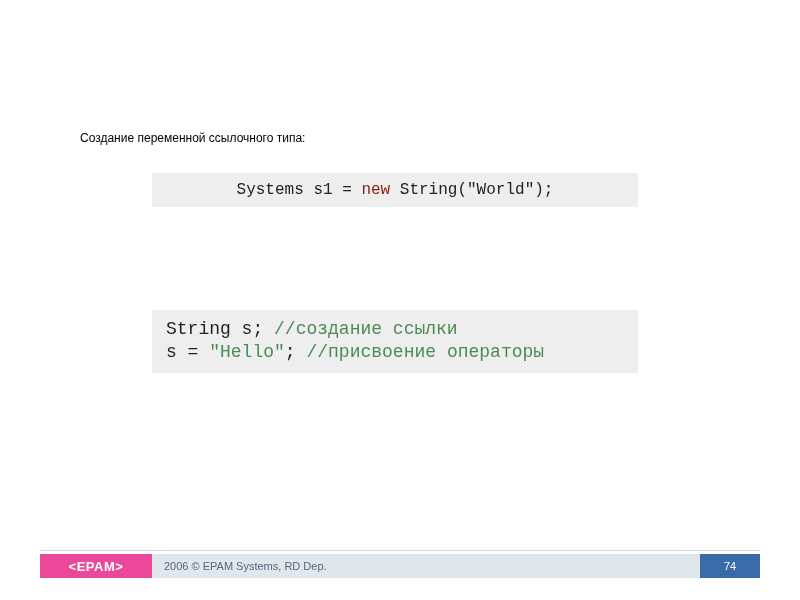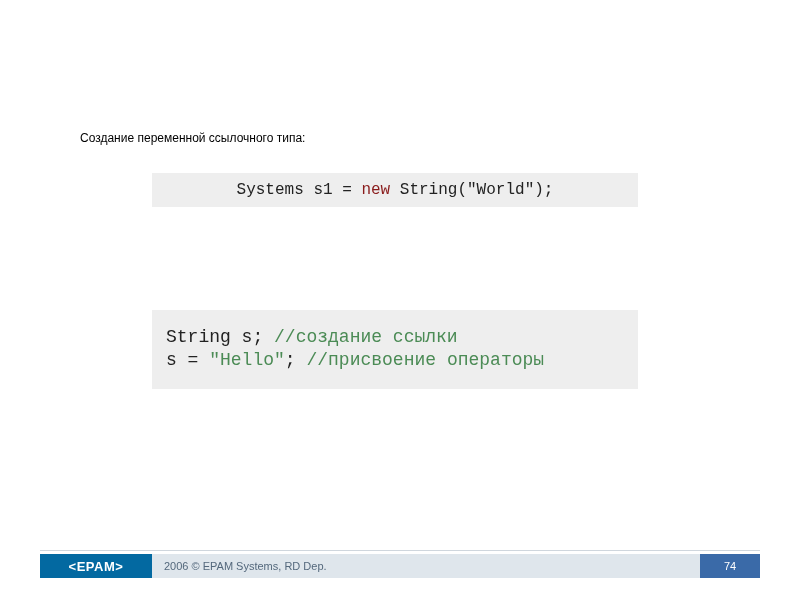--- a/index.html
+++ b/index.html
@@ -55,41 +55,41 @@
     left: 80px;
     font-size: 16px;
     color: #000;
   }
   .code-box-2 {
     position: absolute;
     top: 310px;
     left: 152px;
     width: 486px;
     background: #eeeeee;
-    padding: 16px 14px;
+    padding: 8px 14px;
     font-family: "Courier New", Courier, monospace;
     font-size: 18px;
     line-height: 1.3;
     color: #222;
   }
   .code-box-2 .comment { color: #4b8b55; }
   .code-box-2 .string  { color: #4b8b55; }
   .footer {
     position: absolute;
     left: 40px;
     right: 40px;
     bottom: 22px;
     height: 24px;
     display: flex;
     align-items: stretch;
     font-size: 11px;
   }
   .footer .logo-cell {
     width: 112px;
-    background: #0369a1;
+    background: #ec4899;
     display: flex;
     align-items: center;
     justify-content: center;
     color: #fff;
     font-weight: bold;
     font-family: Arial, sans-serif;
     font-size: 13px;
     letter-spacing: 0.5px;
   }
   .footer .copyright-cell {

